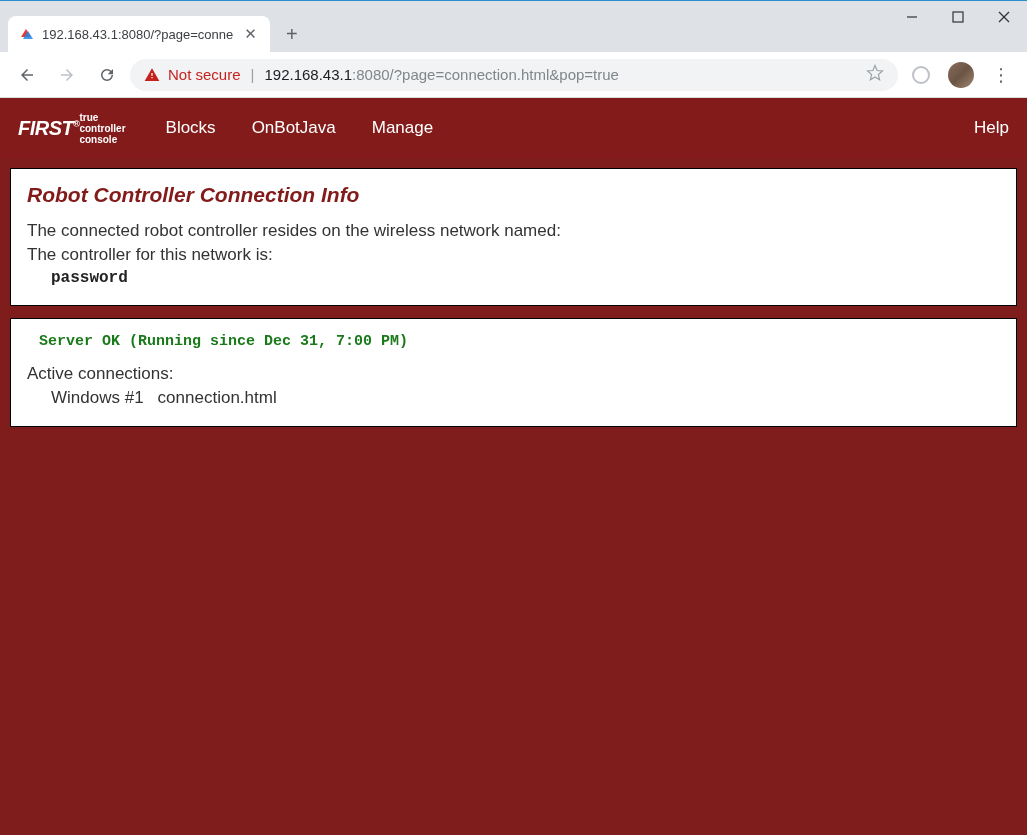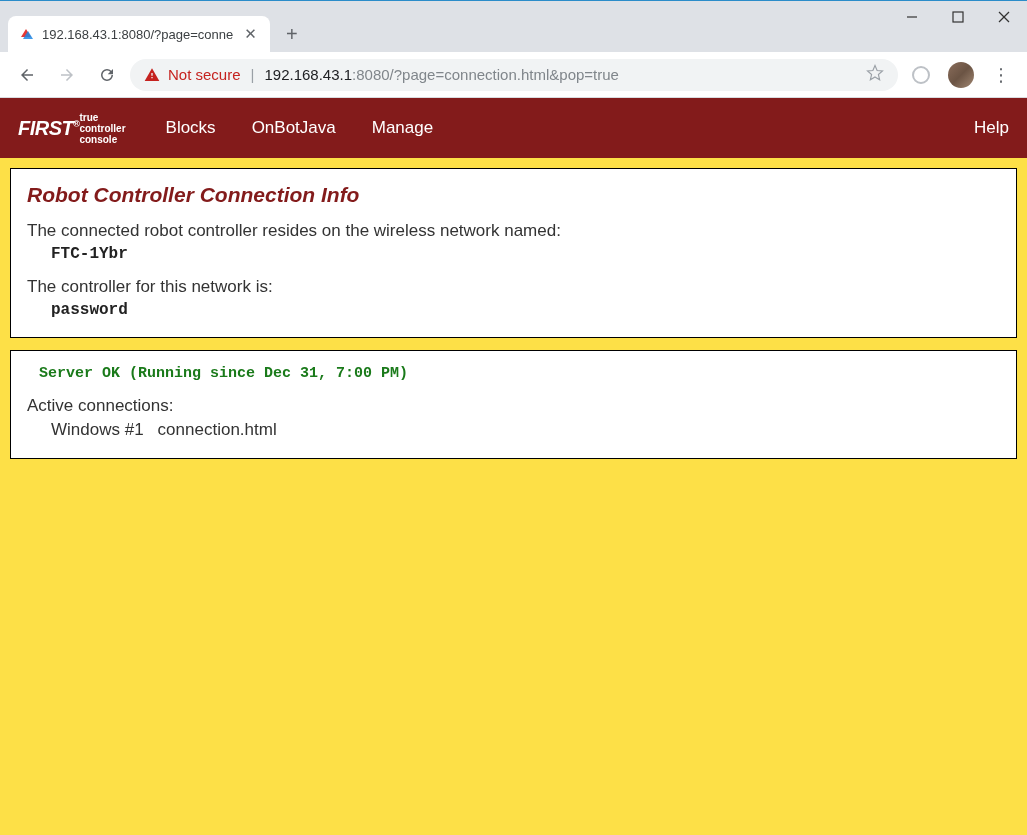--- a/index.html
+++ b/index.html
@@ -162,21 +162,21 @@
     .nav-links {
       display: flex;
       gap: 36px;
       font-size: 17px;
     }
     .help-link {
       margin-left: auto;
       font-size: 17px;
     }
     .app-body {
-      background: #fde047;
+      background: #7f1d1d;
       padding: 10px;
       height: calc(835px - 52px - 46px - 60px);
     }
     .panel {
       background: #fff;
       border: 1px solid #000;
       padding: 14px 16px 18px 16px;
       margin-bottom: 12px;
     }
     .panel-title {
@@ -308,21 +308,20 @@
     <span>Manage</span>
   </div>
   <span class="help-link">Help</span>
 </div>
 
 <div class="app-body">
 
   <div class="panel">
     <div class="panel-title">Robot Controller Connection Info</div>
     <div class="info-label">The connected robot controller resides on the wireless network named:</div>
-    <div class="info-value">FTC-1Ybr</div>
     <div class="info-label">The controller for this network is:</div>
     <div class="info-value" style="margin-bottom:0">password</div>
   </div>
 
   <div class="panel">
     <div class="status-value">Server OK (Running since Dec 31, 7:00 PM)</div>
     <div class="info-label">Active connections:</div>
     <div class="conn-row">
       <span>Windows #1</span><span class="csep"></span><span>connection.html</span>
     </div>

